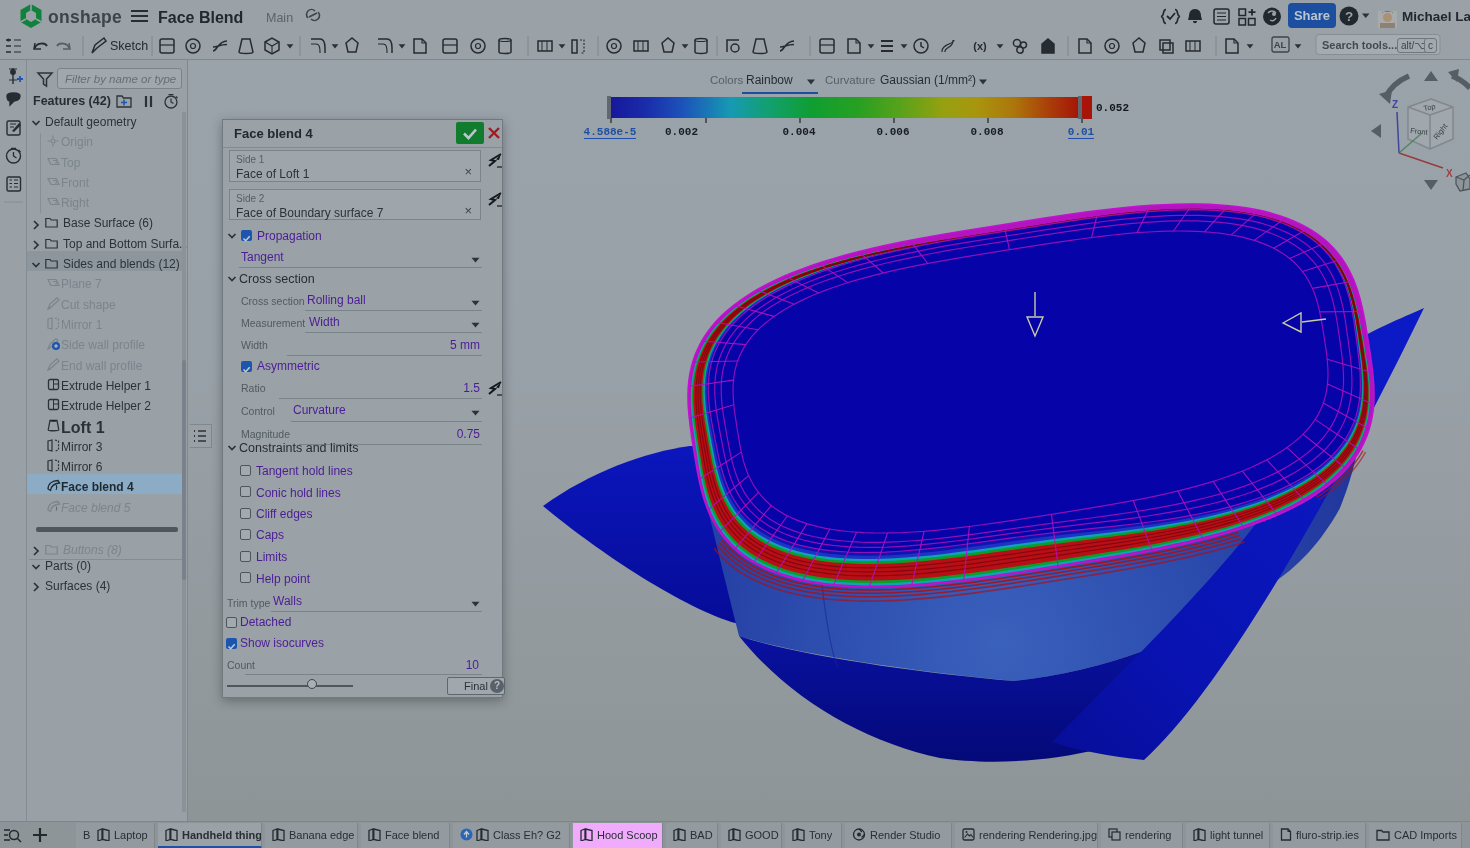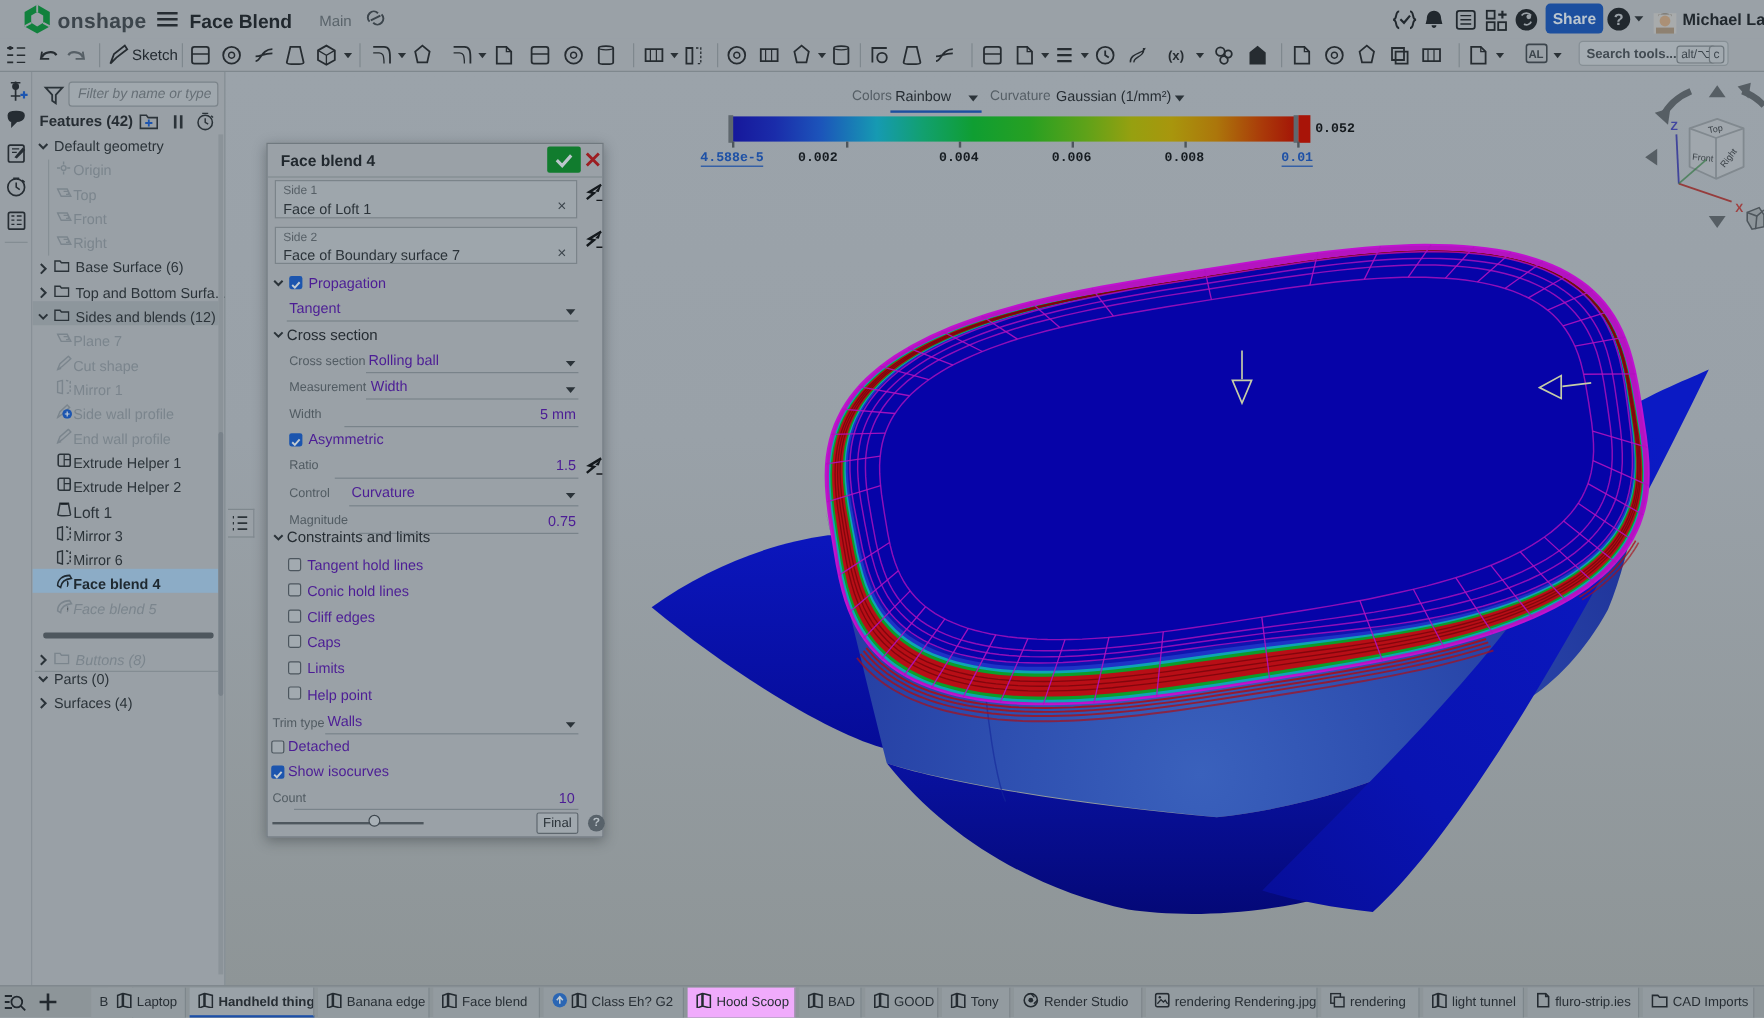--- a/index.html
+++ b/index.html
@@ -365,21 +365,21 @@
       <div style="position:absolute;left:34px;top:319px;font-size:12px;line-height:15px;color:#2b3339;font-weight:normal;font-style:normal;white-space:nowrap">Extrude Helper 1</div>
       <div style="position:absolute;left:20px;top:337px"><svg width="13" height="13" viewBox="0 0 13 13">
           <rect x="1.5" y="1.5" width="10" height="10" rx="1.5" fill="none" stroke="#2b3339" stroke-width="1.3"></rect>
           <path d="M6.5,1.5 L6.5,11.5 M6.5,6 L11.5,6" stroke="#2b3339" stroke-width="1"></path>
         </svg></div>
       <div style="position:absolute;left:34px;top:339px;font-size:12px;line-height:15px;color:#2b3339;font-weight:normal;font-style:normal;white-space:nowrap">Extrude Helper 2</div>
       <div style="position:absolute;left:20px;top:358px"><svg width="13" height="13" viewBox="0 0 13 13">
           <path d="M3,1.5 L10,1.5 L11.8,11 C11.8,12 1.2,12 1.2,11 Z" fill="none" stroke="#2b3339" stroke-width="1.3"></path>
           <path d="M3,1.5 C3,2.5 10,2.5 10,1.5" stroke="#2b3339" stroke-width="1"></path>
         </svg></div>
-      <div style="position:absolute;left:34px;top:360px;font-size:13px;line-height:15px;color:#2b3339;font-weight:normal;font-style:normal;white-space:nowrap">Loft 1</div>
+      <div style="position:absolute;left:34px;top:360px;font-size:16px;line-height:15px;color:#2b3339;font-weight:bold;font-style:normal;white-space:nowrap">Loft 1</div>
       <div style="position:absolute;left:20px;top:378px"><svg width="13" height="13" viewBox="0 0 13 13">
           <path d="M1,2 L5,1 L5,12 L1,11 Z" fill="none" stroke="#2b3339" stroke-width="1.2"></path>
           <path d="M8,1 L11.5,2 L11.5,11 L8,12" fill="none" stroke="#2b3339" stroke-width="1.2" stroke-dasharray="2,1.4"></path>
         </svg></div>
       <div style="position:absolute;left:34px;top:380px;font-size:12px;line-height:15px;color:#2b3339;font-weight:normal;font-style:normal;white-space:nowrap">Mirror 3</div>
       <div style="position:absolute;left:20px;top:398px"><svg width="13" height="13" viewBox="0 0 13 13">
           <path d="M1,2 L5,1 L5,12 L1,11 Z" fill="none" stroke="#2b3339" stroke-width="1.2"></path>
           <path d="M8,1 L11.5,2 L11.5,11 L8,12" fill="none" stroke="#2b3339" stroke-width="1.2" stroke-dasharray="2,1.4"></path>
         </svg></div>
       <div style="position:absolute;left:34px;top:400px;font-size:12px;line-height:15px;color:#2b3339;font-weight:normal;font-style:normal;white-space:nowrap">Mirror 6</div>
@@ -647,21 +647,21 @@
       <div class="dval" style="top:495px;left:17px">Detached</div>
       <div style="position:absolute;left:3px;top:518px;width:11px;height:11px;background:#1c55ae;border-radius:2px"><svg width="11" height="11" viewBox="0 0 11 11">
           <path d="M2.5,5.5 L4.7,7.7 L8.7,3.2" stroke="#c2cbd2" stroke-width="1.6" fill="none"></path>
         </svg></div>
       <div class="dval" style="top:516px;left:17px">Show isocurves</div>
       <div class="dlab" style="top:539px;left:4px">Count</div>
       <div class="dval" style="top:538px;right:23px;left:auto">10</div>
       <div style="position:absolute;left:22px;top:554px;width:237px;border-top:1px solid #79838a"></div>
       <div style="position:absolute;left:4px;top:565px;width:126px;border-top:2px solid #4e575e"></div>
       <div style="position:absolute;left:84px;top:559px;width:10px;height:10px;border:1.5px solid #3e474e;border-radius:50%;background:#a8b0b6"></div>
-      <div style="position:absolute;left:224px;top:557px;width:35px;height:18px;border:1px solid #5e676e;border-radius:2px;background:#a0a8ae;font-size:11px;color:#2b3339;text-align:center;line-height:17px">Final</div>
+      <div style="position:absolute;left:224px;top:557px;width:58px;height:18px;border:1px solid #5e676e;border-radius:2px;background:#a0a8ae;font-size:11px;color:#2b3339;text-align:center;line-height:17px">Final</div>
       <div style="position:absolute;left:267px;top:559px;width:14px;height:14px;border-radius:50%;background:#58626a;color:#b6bec4;font-size:10px;font-weight:bold;text-align:center;line-height:14px">?</div>
     </div>
 
 <div style="position:absolute;left:190px;top:424px;width:22px;height:24px;background:#99a0a6;border:1px solid #7f888e;border-left:none">
   <svg width="20" height="22">
         <g stroke="#2b3339" stroke-width="1.4" fill="none">
           <path d="M8,6 L16,6 M8,11 L16,11 M8,16 L16,16"></path>
           <path d="M4,6 L5,6 M4,11 L5,11 M4,16 L5,16" stroke-width="2"></path>
         </g>
       </svg>

